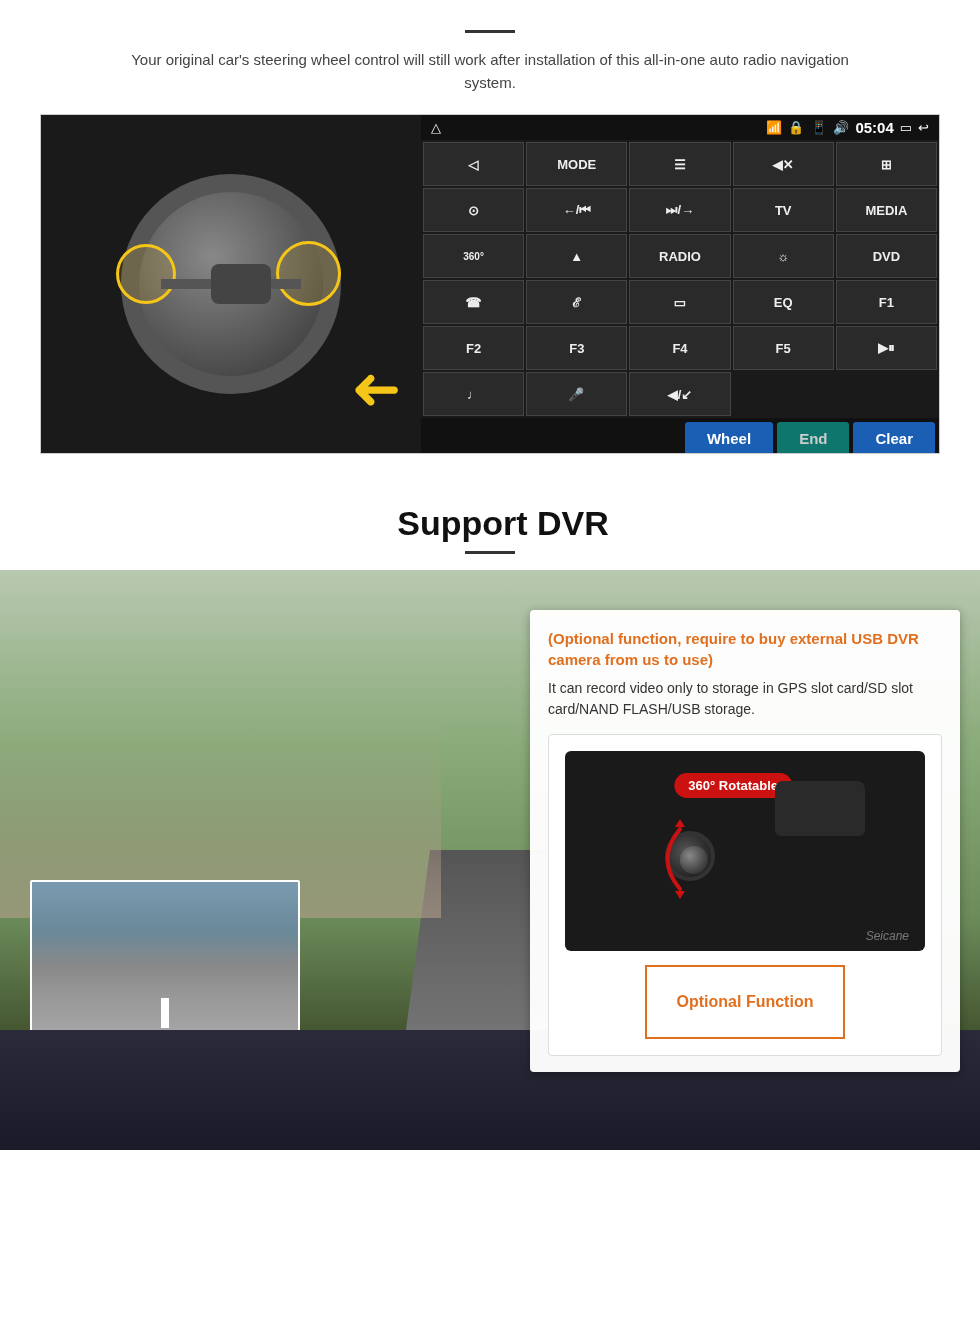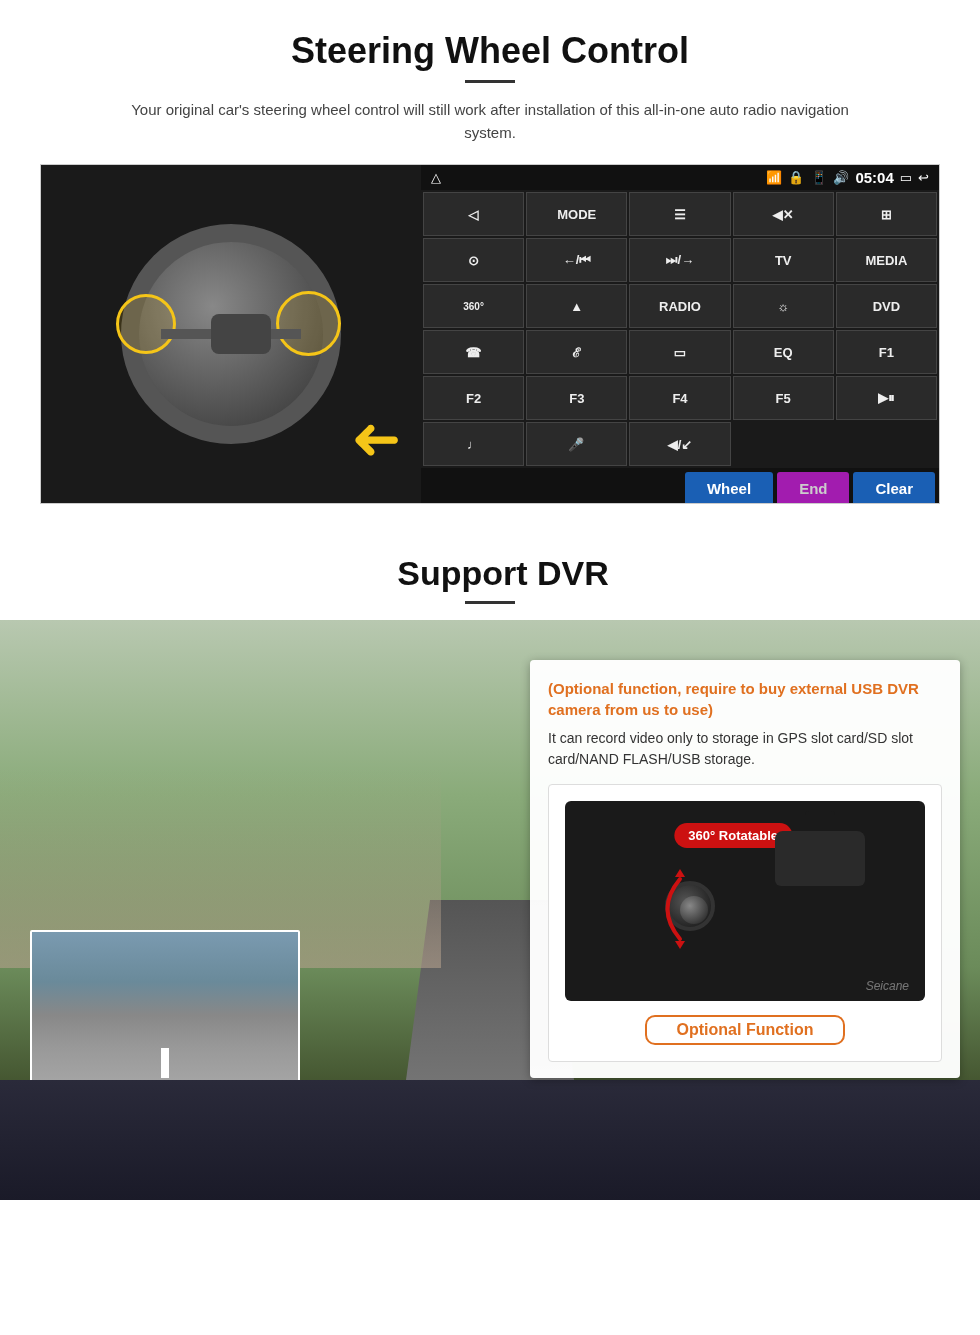--- a/index.html
+++ b/index.html
@@ -185,21 +185,21 @@
     }
     .cp-action-btn {
       padding: 8px 22px;
       font-size: 15px;
       font-weight: bold;
       border: none;
       cursor: pointer;
       border-radius: 3px;
     }
     .cp-action-btn.blue { background: #1a5fb4; color: #fff; }
-    .cp-action-btn.gray { background: #a21caf; color: #ccc; }
+    .cp-action-btn.gray { background: #0f766e; color: #ccc; }
 
     
     .section-dvr {
       text-align: center;
       padding: 30px 0 0;
       position: relative;
     }
     .section-dvr h2 {
       font-size: 34px;
       font-weight: 900;
@@ -356,22 +356,22 @@
       font-style: italic;
     }
 
     
     .optional-func-label {
       display: inline-block;
       border: 2px solid #e07020;
       color: #e07020;
       font-size: 16px;
       font-weight: bold;
-      padding: 4px 30px;
-      border-radius: 10px;
+      padding: 26px 30px;
+      border-radius: 0;
       margin-top: 2px;
     }
 
     
     .dvr-inset-photo {
       position: absolute;
       bottom: 100px;
       left: 30px;
       width: 270px;
       height: 170px;
@@ -403,21 +403,20 @@
       background: linear-gradient(180deg, #2a2a3a 0%, #1a1a28 100%);
       position: absolute;
       bottom: 0;
       left: 0;
     }
   </style>
 </head>
 <body>
 
 <section class="section-steering">
-  <h1>Steering Wheel Control</h1>
   <div class="section-title-divider"></div>
   <p>Your original car's steering wheel control will still work after installation of this all-in-one auto radio navigation system.</p>
 
   <div class="steering-demo">
 
     <div class="steering-photo">
       <div class="sw-bg">
 
         <div class="sw-circle"></div>
         <div class="sw-center"></div>

